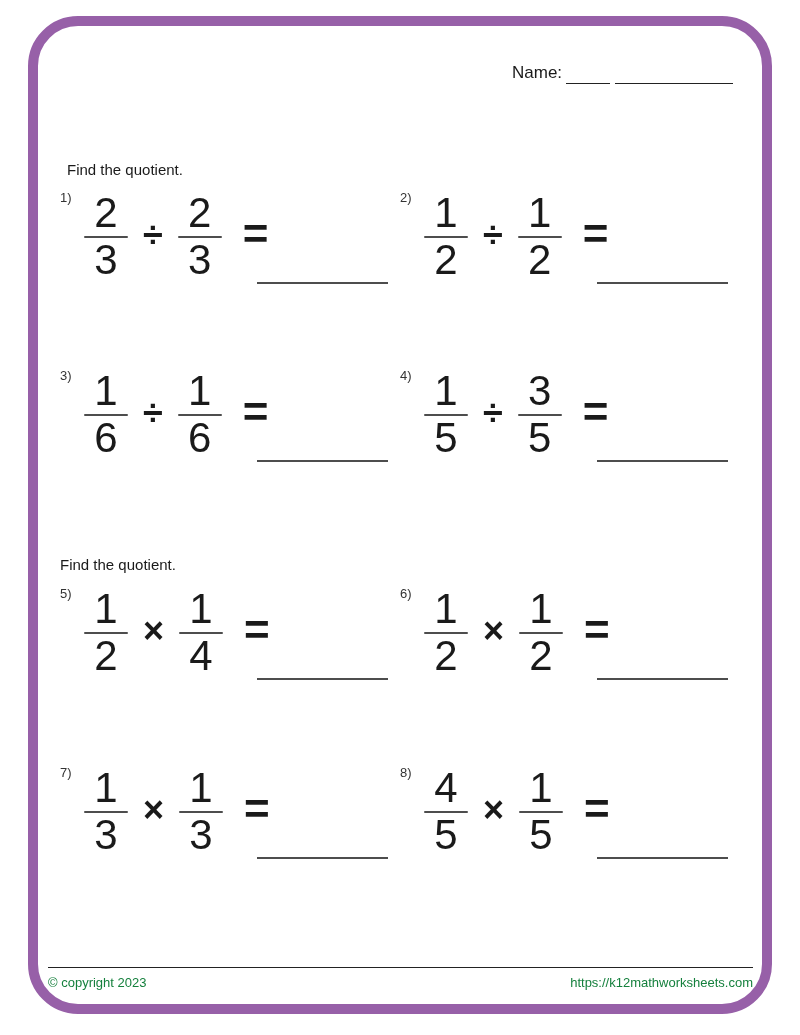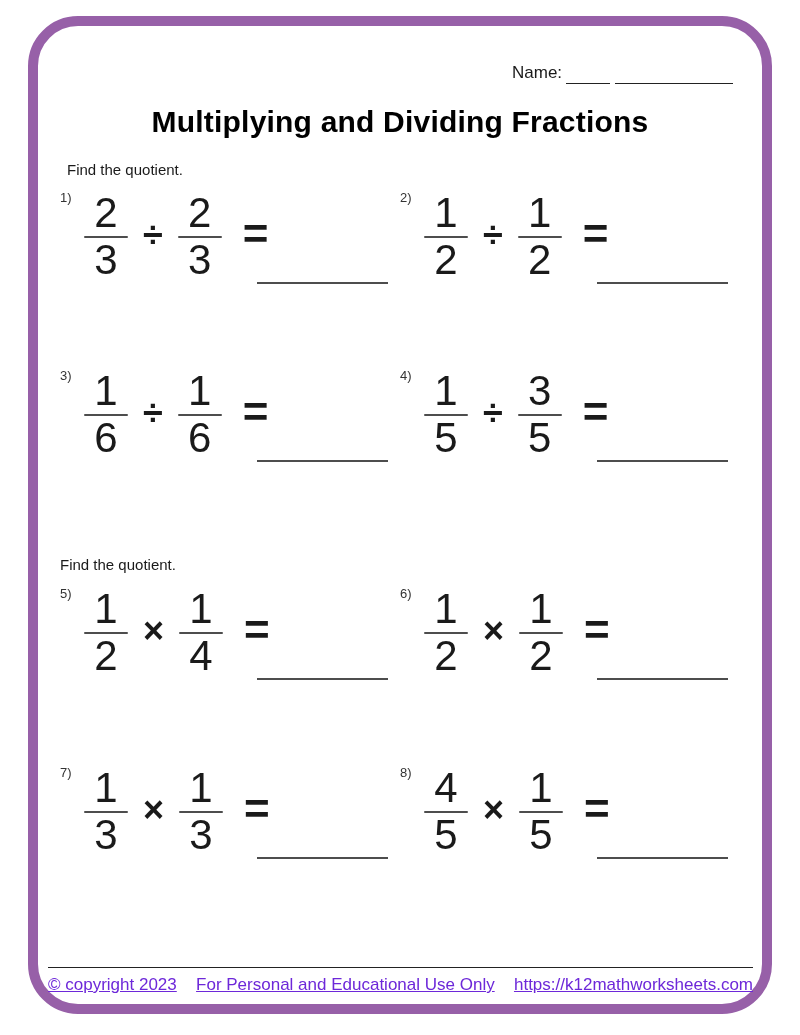--- a/index.html
+++ b/index.html
@@ -96,37 +96,36 @@
 
   .footer-divider {
     position:absolute; left:48px; top:963px;
     width:705px; height:0;
     border-top:1.6px solid #222;
   }
   .footer {
     position:absolute; left:48px; top:971px;
     width:705px;
     display:flex; justify-content:space-between; align-items:center;
-    font-size:17px; color:#6d28d9;text-decoration:underline;
+    font-size:13px; color:#15803d;
   }
 </style>
 </head>
 <body>
 
 <div class="sheet">
 
   <div class="frame" style="border-color: rgb(151, 96, 168);"></div>
 
   <div class="name-block">
     <span class="label">Name:</span>
     <span class="name-line-short"></span>
     <span class="name-line-long"></span>
   </div>
 
-  <h1 class="title">Multiplying and Dividing Fractions</h1>
 
   <div class="instruction quotient">Find the quotient.</div>
   <div class="instruction product">Find the quotient.</div>
 
   <div class="problem col1 row1">
     <span class="pnum">1)</span>
     <div class="expr">
       <div class="fraction">
         <span>2</span>
         <span class="frac-bar"></span>
@@ -272,17 +271,16 @@
         <span>5</span>
       </div>
       <span class="eq">=</span>
     </div>
     <div class="answer-line"></div>
   </div>
 
   <div class="footer-divider"></div>
   <div class="footer">
     <span>© copyright 2023</span>
-    <span>For Personal and Educational Use Only</span>
     <span>https://k12mathworksheets.com</span>
   </div>
 
 </div>
 
 </body></html>

